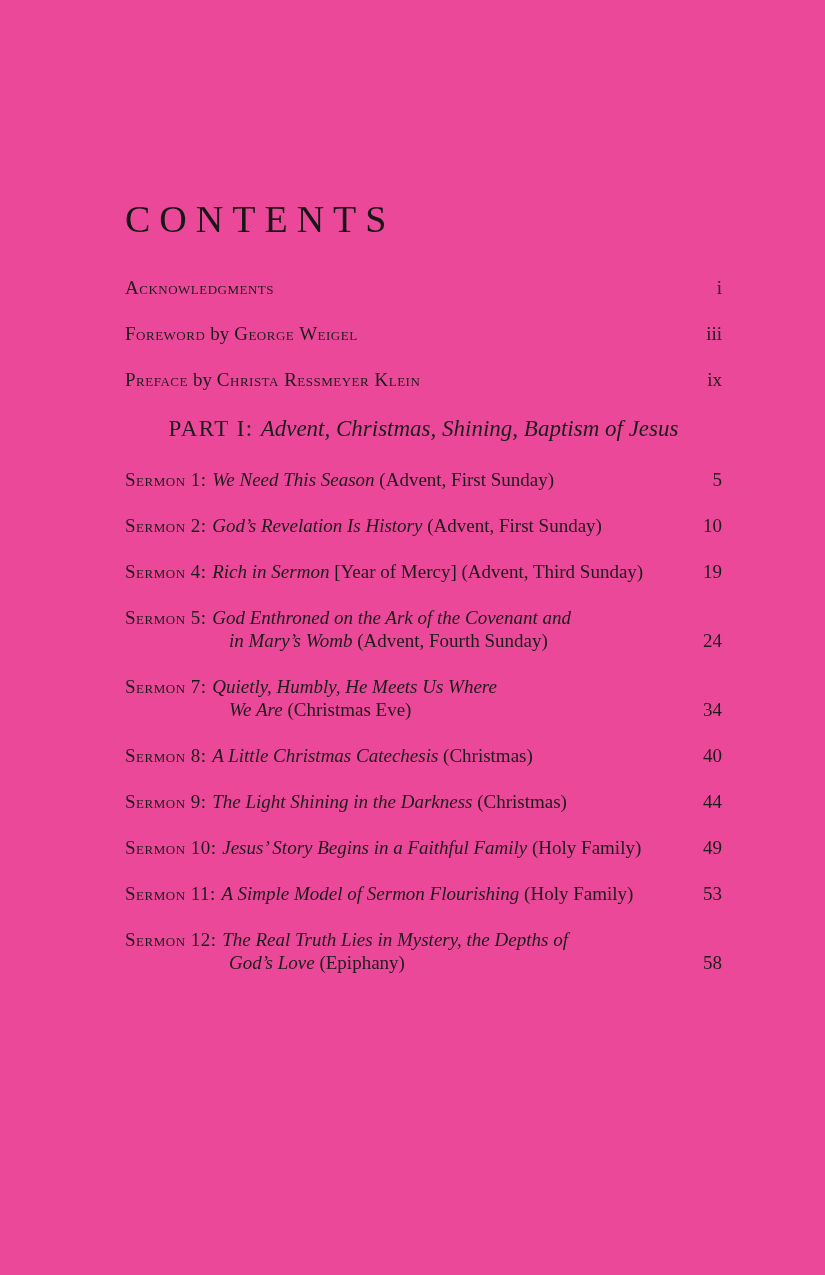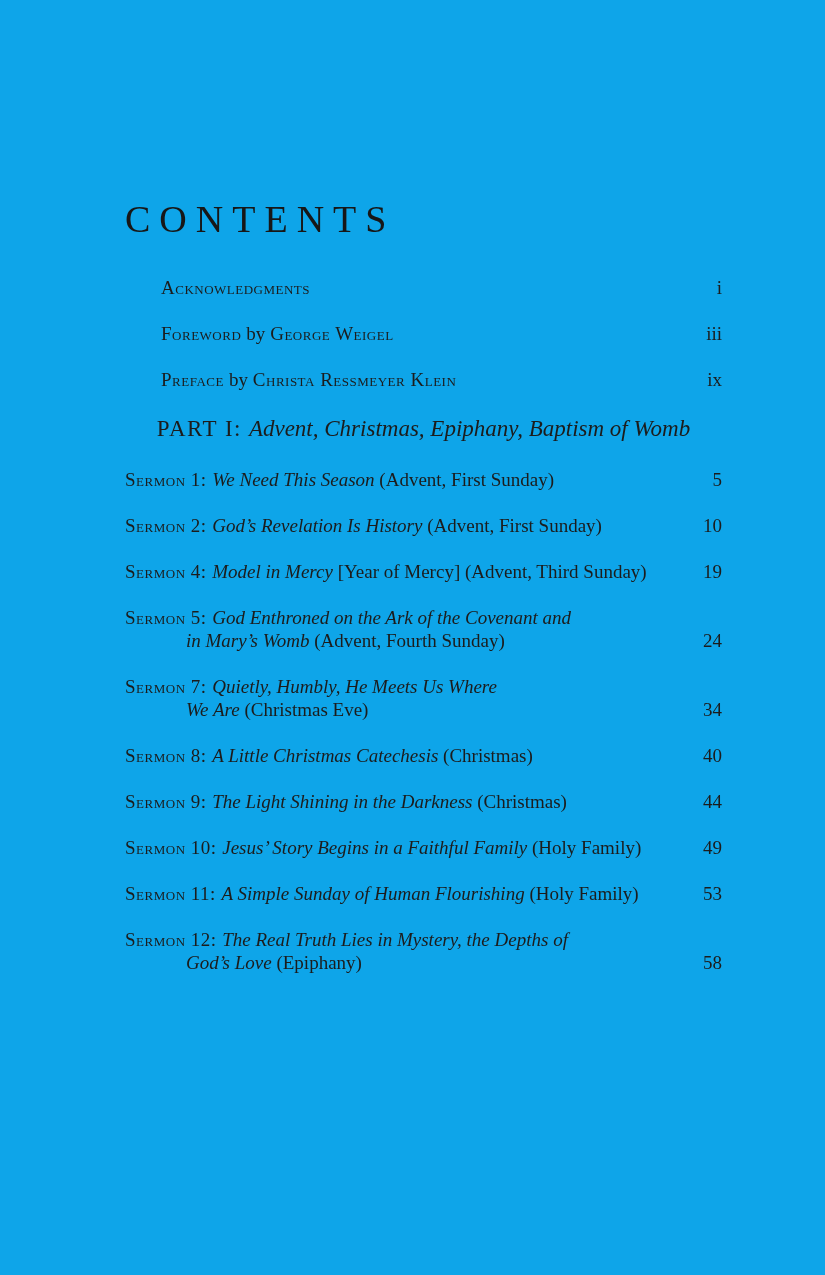--- a/index.html
+++ b/index.html
@@ -6,38 +6,38 @@
     margin: 0;
     padding: 0;
     background: #ffffff;
     font-family: "Liberation Serif", "DejaVu Serif", serif;
     color: #1c1c1c;
   }
   .page {
     position: relative;
     width: 825px;
     height: 1275px;
-    background: #0ea5e9;
+    background: #ec4899;
     overflow: hidden;
   }
   .content {
     position: absolute;
     left: 125px;
     top: 0;
     width: 597px;
   }
   h1.contents-title {
     font-weight: normal;
     font-size: 38px;
     line-height: 42px;
     letter-spacing: 9px;
     margin: 198px 0 0 0;
     color: #171717;
   }
-  .front-matter { margin-top: 36px; margin-left: 36px; }
+  .front-matter { margin-top: 36px; }
   .entries { font-size: 19px; }
   .row {
     display: flex;
     line-height: 23px;
     font-size: 19px;
     margin-bottom: 23px;
   }
   .row .text { flex: 1; }
   .sc {
     font-variant: small-caps;
@@ -62,21 +62,21 @@
     line-height: 30px;
     text-align: center;
     white-space: nowrap;
   }
   .part-heading .part-label {
     letter-spacing: 1.5px;
     padding-right: 0.3em;
   }
   .sermons { margin-top: 24px; }
   .label { padding-right: 0.3em; }
-  .line2 { margin-left: 61px; }
+  .line2 { margin-left: 104px; }
 </style>
 </head>
 <body>
 
 <div class="page">
   <div class="content">
 
     <h1 class="contents-title">CONTENTS</h1>
 
     <div class="front-matter entries">
@@ -87,37 +87,37 @@
       <div class="row">
         <div class="text"><span class="sc">Foreword</span><span class="by">by</span><span class="sc">George Weigel</span></div>
         <div class="pagenum">iii</div>
       </div>
       <div class="row">
         <div class="text"><span class="sc">Preface</span><span class="by">by</span><span class="sc">Christa Ressmeyer Klein</span></div>
         <div class="pagenum">ix</div>
       </div>
     </div>
 
-    <div class="part-heading"><span class="part-label">PART I:</span><span class="it">Advent, Christmas, Epiphany, Baptism of Womb</span></div>
+    <div class="part-heading"><span class="part-label">PART I:</span><span class="it">Advent, Christmas, Shining, Baptism of Jesus</span></div>
 
     <div class="sermons entries">
 
       <div class="row">
         <div class="text"><span class="sc label">Sermon 1:</span><span class="it">We Need This Season</span><span class="ro"> (Advent, First Sunday)</span></div>
         <div class="pagenum">5</div>
       </div>
 
       <div class="row">
         <div class="text"><span class="sc label">Sermon 2:</span><span class="it">God’s Revelation Is History</span><span class="ro"> (Advent, First Sunday)</span></div>
         <div class="pagenum">10</div>
       </div>
 
 
       <div class="row">
-        <div class="text"><span class="sc label">Sermon 4:</span><span class="it">Model in Mercy</span><span class="ro"> [Year of Mercy] (Advent, Third Sunday)</span></div>
+        <div class="text"><span class="sc label">Sermon 4:</span><span class="it">Rich in Sermon</span><span class="ro"> [Year of Mercy] (Advent, Third Sunday)</span></div>
         <div class="pagenum">19</div>
       </div>
 
       <div class="row">
         <div class="text">
           <div class="line1"><span class="sc label">Sermon 5:</span><span class="it">God Enthroned on the Ark of the Covenant and</span><span class="ro"></span></div>
           <div class="line2"><span class="it">in Mary’s Womb</span><span class="ro"> (Advent, Fourth Sunday)</span></div>
         </div>
         <div class="pagenum">24</div>
       </div>
@@ -140,21 +140,21 @@
         <div class="text"><span class="sc label">Sermon 9:</span><span class="it">The Light Shining in the Darkness</span><span class="ro"> (Christmas)</span></div>
         <div class="pagenum">44</div>
       </div>
 
       <div class="row">
         <div class="text"><span class="sc label">Sermon 10:</span><span class="it">Jesus’ Story Begins in a Faithful Family</span><span class="ro"> (Holy Family)</span></div>
         <div class="pagenum">49</div>
       </div>
 
       <div class="row">
-        <div class="text"><span class="sc label">Sermon 11:</span><span class="it">A Simple Sunday of Human Flourishing</span><span class="ro"> (Holy Family)</span></div>
+        <div class="text"><span class="sc label">Sermon 11:</span><span class="it">A Simple Model of Sermon Flourishing</span><span class="ro"> (Holy Family)</span></div>
         <div class="pagenum">53</div>
       </div>
 
       <div class="row">
         <div class="text">
           <div class="line1"><span class="sc label">Sermon 12:</span><span class="it">The Real Truth Lies in Mystery, the Depths of</span><span class="ro"></span></div>
           <div class="line2"><span class="it">God’s Love</span><span class="ro"> (Epiphany)</span></div>
         </div>
         <div class="pagenum">58</div>
       </div>

